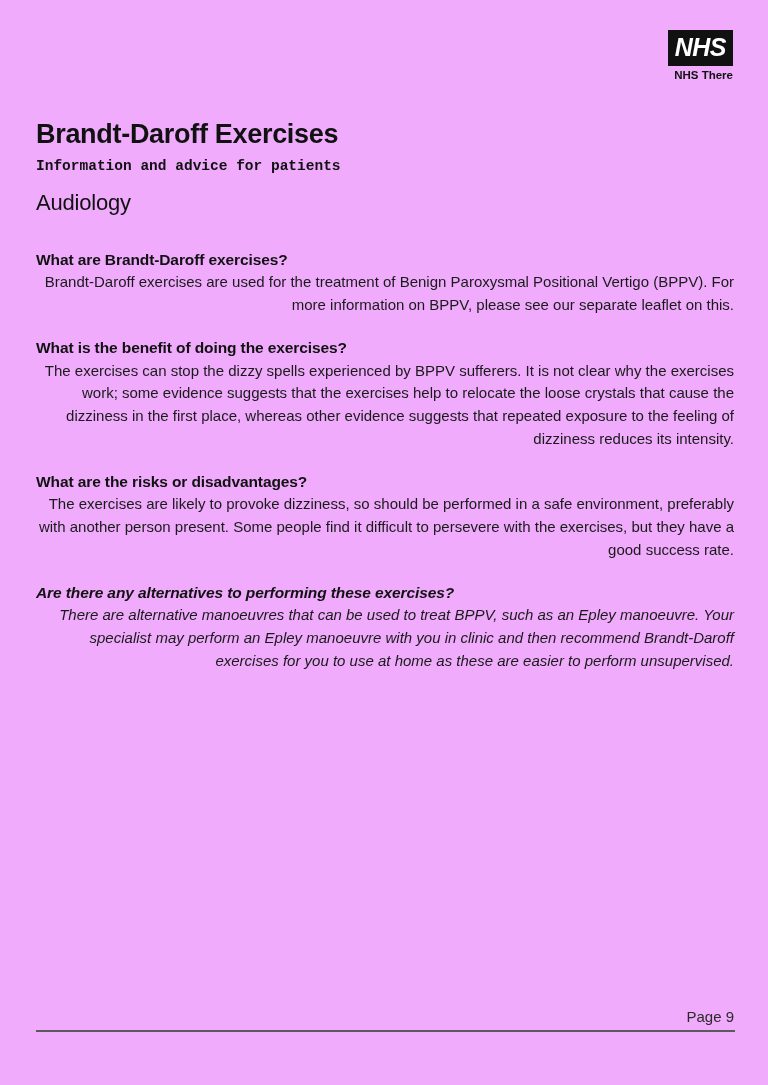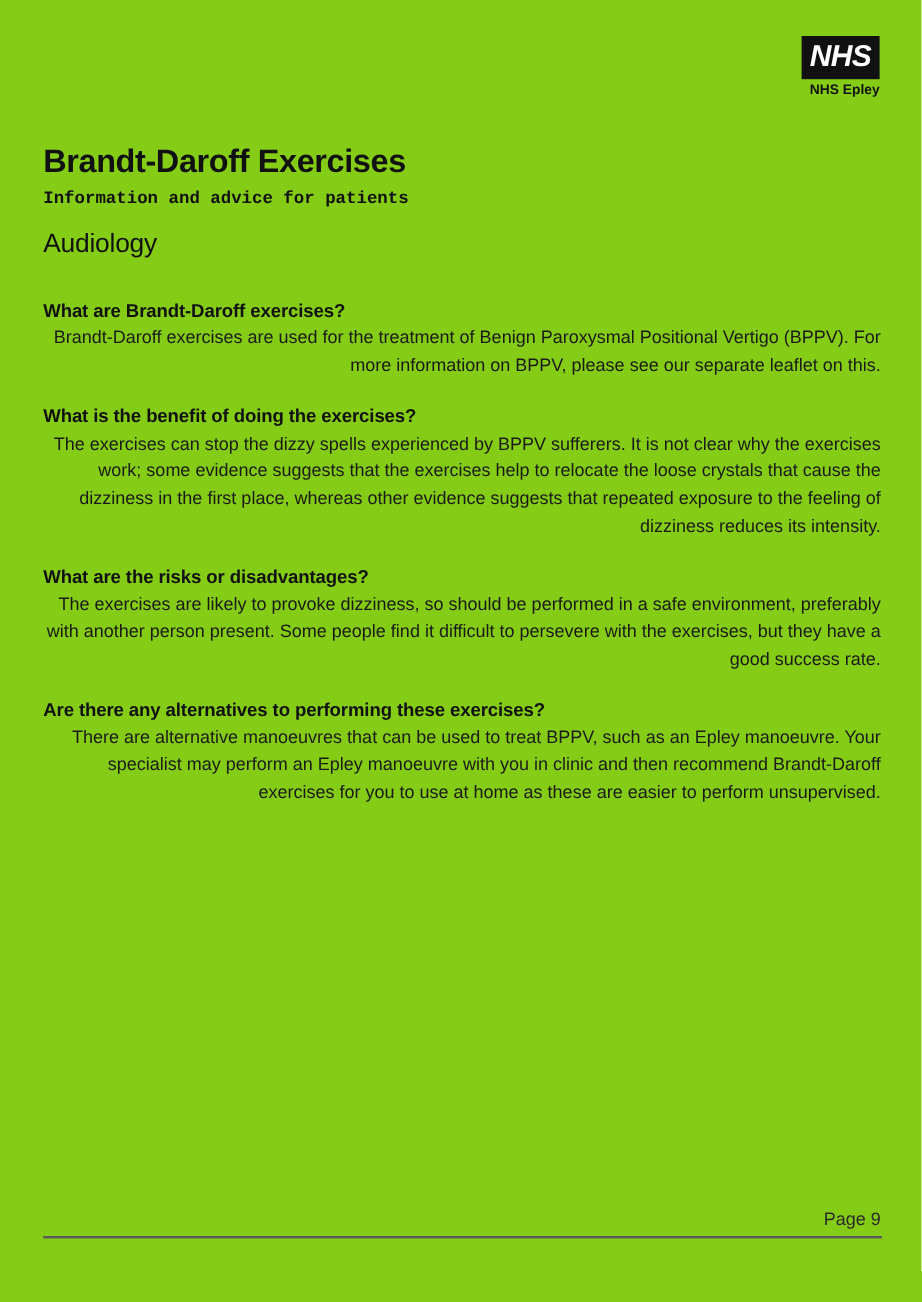--- a/index.html
+++ b/index.html
@@ -15,21 +15,21 @@
     position: relative;
     font-family: "Liberation Sans", sans-serif;
     color: #111111;
     -webkit-font-smoothing: antialiased;
   }
 
   .page {
     position: relative;
     width: 768px;
     height: 1085px;
-    background: #84cc16;
+    background: #f0abfc;
     overflow: hidden;
   }
 
   
   .header {
     position: absolute;
     top: 30px;
     left: 36px;
     right: 35px;
     text-align: right;
@@ -116,20 +116,21 @@
     top: 250px;
     left: 36px;
     width: 698px;
   }
 
   .section {
     margin-bottom: 21px;
   }
   .section:last-child {
     margin-bottom: 16px;
+    font-style: italic;
   }
 
   .section-heading {
     font-size: 15.5px;
     font-weight: bold;
     line-height: 1.32;
     color: #111111;
     margin: 0 0 1px 0;
     letter-spacing: -0.1px;
   }
@@ -168,21 +169,21 @@
 </style>
 </head>
 <body>
 
 <div class="page">
 
   <div class="header">
     <div class="nhs-logo-row">
       <span class="nhs-logo">NHS</span>
     </div>
-    <div class="trust-sub">NHS Epley</div>
+    <div class="trust-sub">NHS There</div>
   </div>
 
   <div class="doc-title-block">
     <div class="doc-title">Brandt-Daroff Exercises</div>
     <div class="doc-subtitle">Information and advice for patients</div>
   </div>
 
   <div class="department">Audiology</div>
 
   <div class="content">

